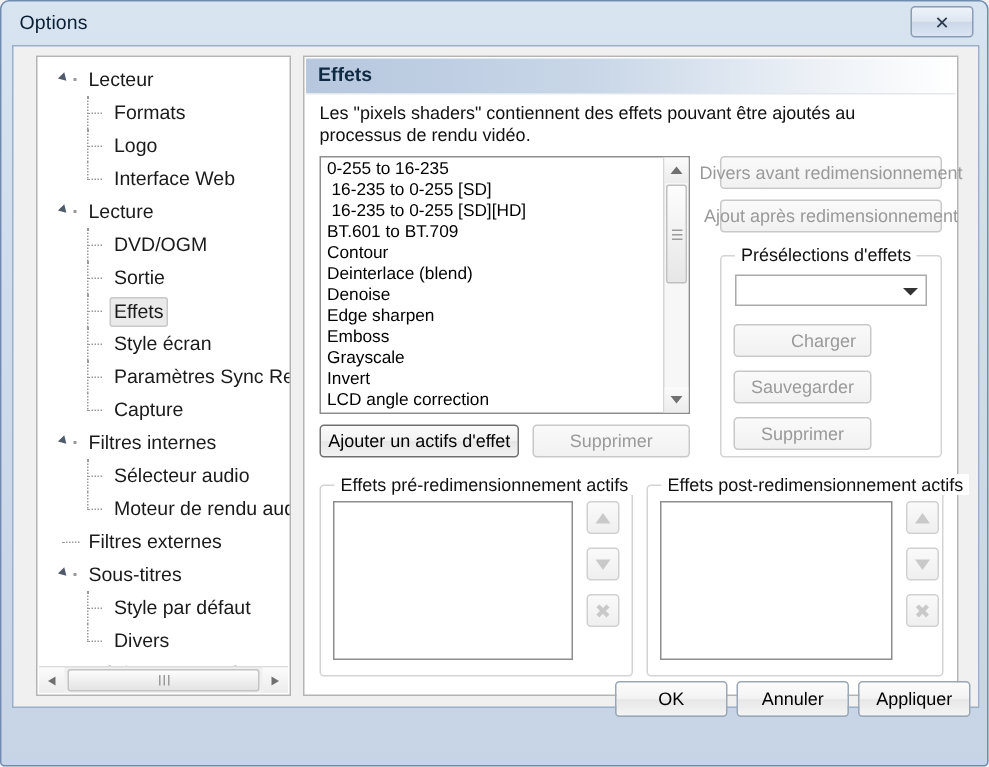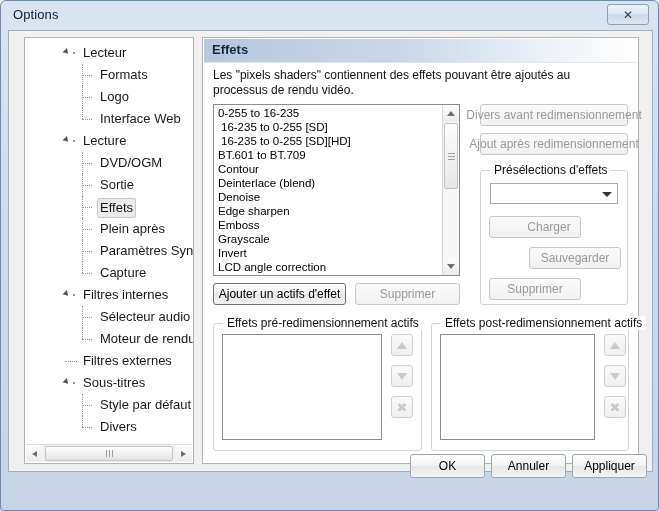--- a/index.html
+++ b/index.html
@@ -41,21 +41,21 @@
     border:1px solid #9aafc8;
     box-sizing:border-box;
   }
   
   #tree-panel{
     position:absolute;left:15px;top:6px;width:170px;height:427px;
     background:#fff;border:1px solid #b4b4b4;box-sizing:border-box;
     overflow:hidden;
   }
   #tree{
-    position:absolute;left:0;top:4px;width:170px;height:400px;padding-left:24px;
+    position:absolute;left:0;top:4px;width:170px;height:400px;
   }
   .tnode{
     position:relative;height:22px;line-height:22px;
     white-space:nowrap;font-size:13px;color:#1a1a1a;
     cursor:pointer;
   }
   .tnode .tlabel{display:inline-block;padding:0 3px;}
   .tnode.sel .tlabel{
     background:#eaeaea;border:1px solid #c8c8c8;
     border-radius:2px;padding:0 2px;line-height:18px;
@@ -182,21 +182,21 @@
   #preset-combo{
     position:absolute;left:9px;top:12px;width:128px;height:21px;
     background:#fff;border:1px solid #aaa;box-sizing:border-box;cursor:pointer;
   }
   #preset-combo-arrow{
     position:absolute;right:5px;top:8px;width:0;height:0;
     border-left:5px solid transparent;border-right:5px solid transparent;
     border-top:5px solid #333;
   }
   #btn-charger{left:286px;top:178px;width:92px;height:22px;padding-left:28px;}
-  #btn-sauver{left:286px;top:209px;width:92px;height:22px;margin-left:40px;}
+  #btn-sauver{left:286px;top:209px;width:92px;height:22px;}
   #btn-supp-preset{left:286px;top:240px;width:92px;height:22px;}
   #gb-pre{left:10px;top:285px;width:209px;height:128px;}
   #gb-post{left:228px;top:285px;width:198px;height:128px;}
   .activebox{
     position:absolute;left:8px;top:10px;width:160px;height:106px;
     background:#fff;border:1px solid #8d8d8d;box-sizing:border-box;
   }
   #gb-post .activebox{width:155px;}
   .minibtns{position:absolute;top:10px;width:22px;}
   #pre-mini{left:177px;}
@@ -240,21 +240,21 @@
     <div id="tree-panel">
       <div id="tree">
           <div class="tnode lvl0"><span class="arrow"></span><span class="dot"></span><span class="tlabel">Lecteur</span></div>
           <div class="tnode lvl1"><span class="vline"></span><span class="stub"></span><span class="tlabel">Formats</span></div>
           <div class="tnode lvl1"><span class="vline"></span><span class="stub"></span><span class="tlabel">Logo</span></div>
           <div class="tnode lvl1"><span class="vline half"></span><span class="stub"></span><span class="tlabel">Interface Web</span></div>
           <div class="tnode lvl0"><span class="arrow"></span><span class="dot"></span><span class="tlabel">Lecture</span></div>
           <div class="tnode lvl1"><span class="vline"></span><span class="stub"></span><span class="tlabel">DVD/OGM</span></div>
           <div class="tnode lvl1"><span class="vline"></span><span class="stub"></span><span class="tlabel">Sortie</span></div>
           <div class="tnode lvl1 sel"><span class="vline"></span><span class="stub"></span><span class="tlabel">Effets</span></div>
-          <div class="tnode lvl1"><span class="vline"></span><span class="stub"></span><span class="tlabel">Plein après</span></div>
+          <div class="tnode lvl1"><span class="vline"></span><span class="stub"></span><span class="tlabel">Style écran</span></div>
           <div class="tnode lvl1"><span class="vline"></span><span class="stub"></span><span class="tlabel">Paramètres Sync Renderer</span></div>
           <div class="tnode lvl1"><span class="vline half"></span><span class="stub"></span><span class="tlabel">Capture</span></div>
           <div class="tnode lvl0"><span class="arrow"></span><span class="dot"></span><span class="tlabel">Filtres internes</span></div>
           <div class="tnode lvl1"><span class="vline"></span><span class="stub"></span><span class="tlabel">Sélecteur audio</span></div>
           <div class="tnode lvl1"><span class="vline half"></span><span class="stub"></span><span class="tlabel">Moteur de rendu audio</span></div>
           <div class="tnode lvl0"><span class="stub" style="left: 16px; width: 12px;"></span><span class="tlabel">Filtres externes</span></div>
           <div class="tnode lvl0"><span class="arrow"></span><span class="dot"></span><span class="tlabel">Sous-titres</span></div>
           <div class="tnode lvl1"><span class="vline"></span><span class="stub"></span><span class="tlabel">Style par défaut</span></div>
           <div class="tnode lvl1"><span class="vline half"></span><span class="stub"></span><span class="tlabel">Divers</span></div>
           <div class="tnode lvl0"><span class="tlabel">Réglages avancés</span></div>

